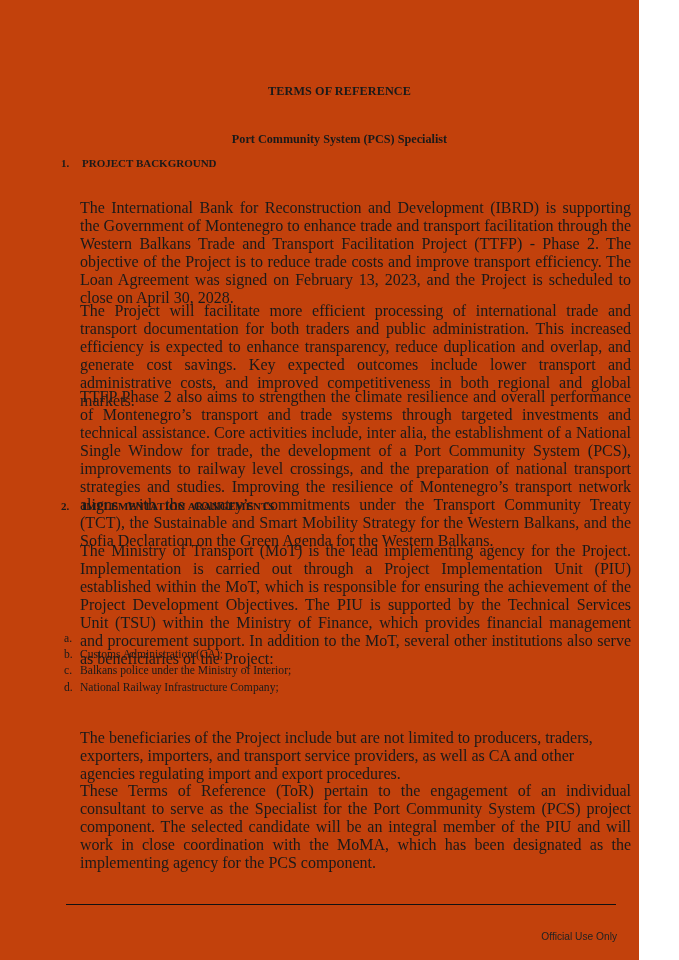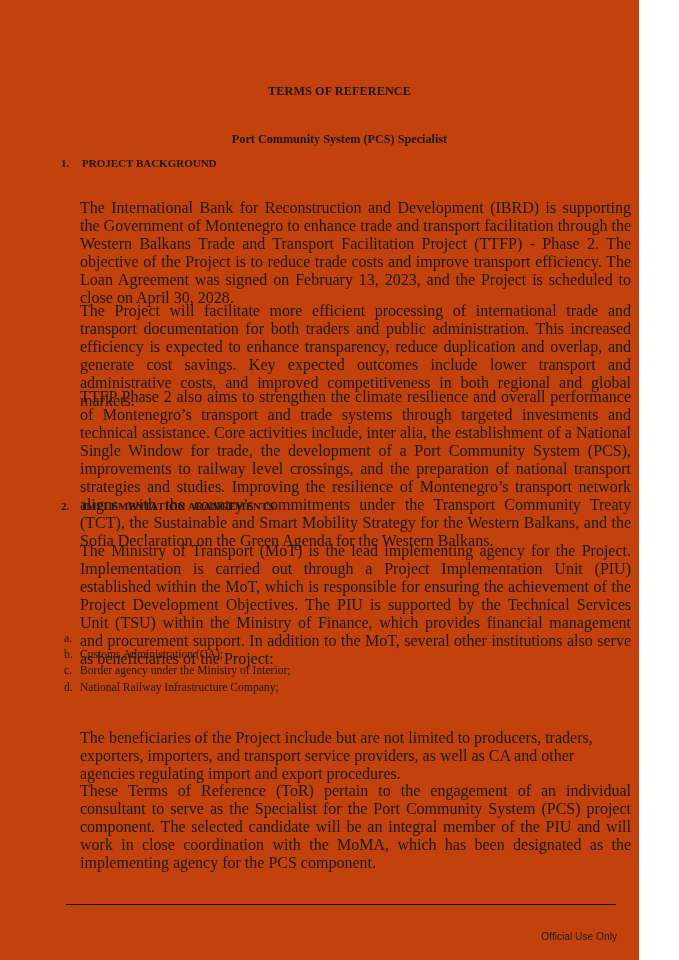--- a/index.html
+++ b/index.html
@@ -46,21 +46,21 @@
   <ul class="list">
     <li>
         <span class="marker">a.</span>
       </li>
     <li>
         <span class="marker">b.</span>
         <span>Customs Administration (CA);</span>
       </li>
     <li>
         <span class="marker">c.</span>
-        <span>Border agency under the Ministry of Interior;</span>
+        <span>Balkans police under the Ministry of Interior;</span>
       </li>
     <li>
         <span class="marker">d.</span>
         <span>National Railway Infrastructure Company;</span>
       </li>
   </ul>
 
   <p class="para" style="top:713px; text-align:left;">The beneficiaries of the Project include but are not limited to producers, traders, exporters, importers, and transport service providers, as well as CA and other agencies regulating import and export procedures.</p>
   <p class="para" style="top:766px;font-family:Liberation Serif, serif;">These Terms of Reference (ToR) pertain to the engagement of an individual consultant to serve as the Specialist for the Port Community System (PCS) project component. The selected candidate will be an integral member of the PIU and will work in close coordination with the MoMA, which has been designated as the implementing agency for the PCS component.</p>
 

